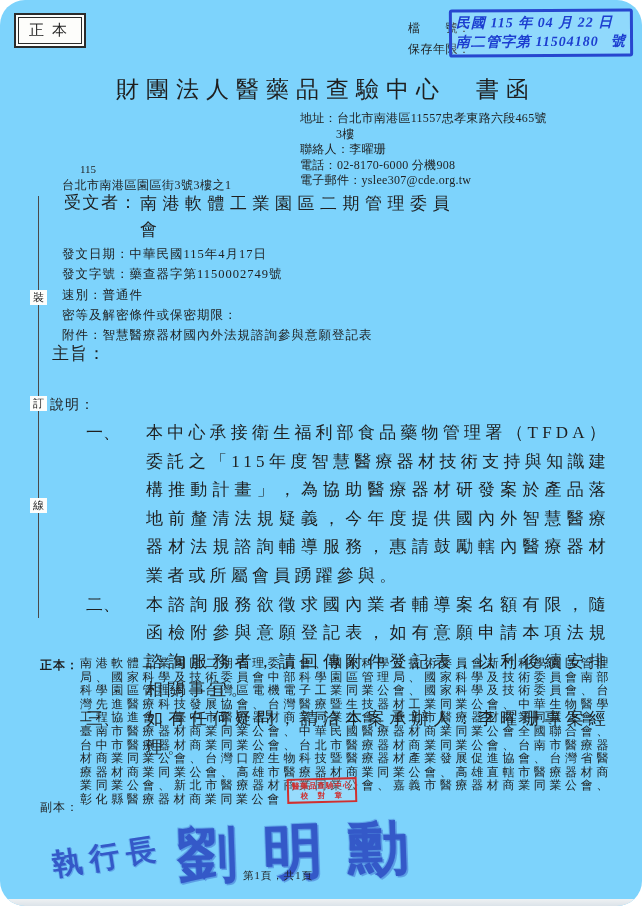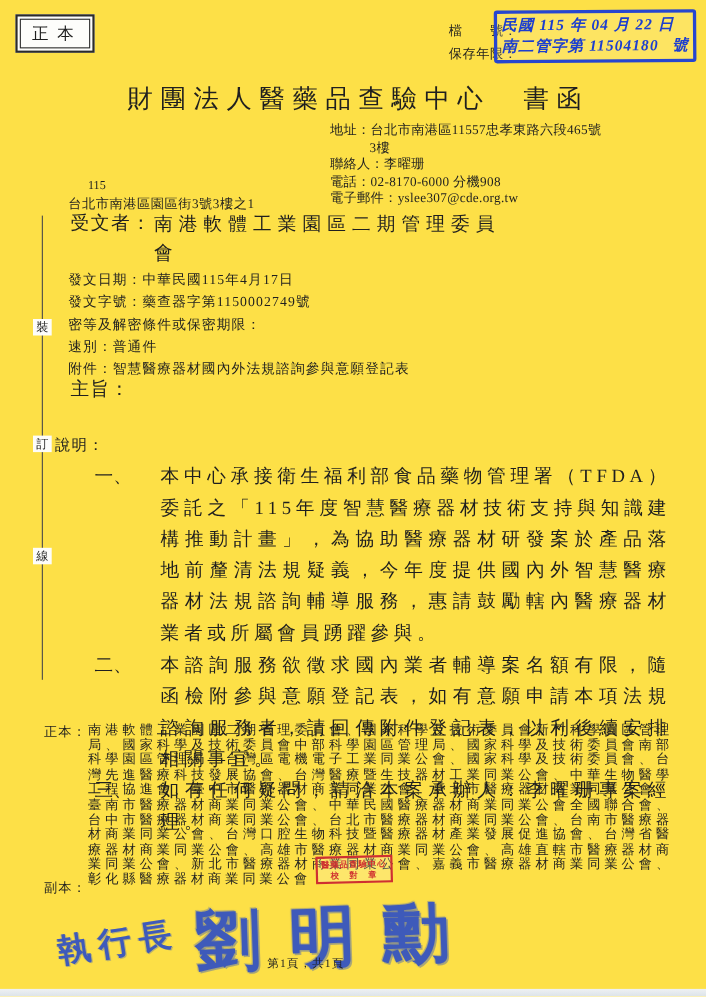--- a/index.html
+++ b/index.html
@@ -1,21 +1,22 @@
 <!DOCTYPE html>
 <html><head>
 <meta charset="utf-8">
 <style>
   * { margin:0; padding:0; box-sizing:border-box; }
   html,body { background:#ffffff; }
   .page {
     position:relative; width:642px; height:906px; overflow:hidden;
-    background:#fde047;
+    background:#7dd3fc;
     font-family:"Liberation Serif","DejaVu Serif",serif;
     color:#1f1f1f;
+    border-radius:25px;
   }
 
   
   .copy-box { position:absolute; left:14px; top:13px; border:2px solid #2b2b2b; padding:2px; background:#fdfdfb; }
   .copy-box-inner { border:1px solid #2b2b2b; padding:3px 6px 3px 10px; font-size:15px; letter-spacing:8px; }
 
   
   .file-labels { position:absolute; left:408px; top:18px; font-size:12px; line-height:20.5px; letter-spacing:0.5px; }
   .date-stamp {
     position:absolute; left:449px; top:9px; width:184px; height:48px;
@@ -32,33 +33,33 @@
   .contact .indent { padding-left:36px; }
 
   .recv-zip  { position:absolute; left:62px; top:163px; font-size:11px;margin-left:18px; }
   .recv-addr { position:absolute; left:62px; top:177px; font-size:12px; letter-spacing:0.5px; }
   .recipient { position:absolute; left:64px; top:191px; display:flex; font-size:17px; }
   .recipient .label { width:76px; flex:none; letter-spacing:1.5px; }
   .recipient .name  { width:324px; letter-spacing:5.5px; line-height:26px; }
 
   .meta { position:absolute; left:62px; top:244px; font-size:12.5px; line-height:20.3px; letter-spacing:1px; }
 
-  .subject { position:absolute; left:64px; top:342px; display:flex; font-size:17px; }
+  .subject { position:absolute; left:52px; top:342px; display:flex; font-size:17px; }
   .subject .label { width:58px; flex:none; letter-spacing:1px; }
   .subject .text  { width:494px; letter-spacing:3.5px; line-height:27px; }
 
   .explain-label { position:absolute; left:50px; top:396px; font-size:14px; letter-spacing:1px; }
 
   .items { position:absolute; left:86px; top:419px; width:524px; }
   .item { display:flex; font-size:17px; line-height:28.6px; }
   .item .no  { width:36px; flex:none; }
   .item .txt { flex:1; letter-spacing:4.2px; text-align:justify;margin-left:24px; }
 
   .dist { position:absolute; left:40px; top:657px; display:flex; font-size:12px; }
-  .dist .label { width:40px; flex:none; letter-spacing:1px; }
+  .dist .label { width:40px; flex:none; letter-spacing:1px;font-weight:bold; }
   .dist .list  { width:532px; letter-spacing:3.6px; line-height:13.6px; text-align:justify; }
 
   .copy-dist { position:absolute; left:40px; top:799px; font-size:12px; letter-spacing:1px; }
 
   .verify-stamp {
     position:absolute; left:287px; top:778px; border:2px solid #cf3030; color:#cf3030;
     padding:1px 3px; transform:rotate(-1.5deg); font-size:7.5px; line-height:9.5px;
     letter-spacing:1px; text-align:center; font-weight:bold; background:rgba(255,255,255,0.2);
   }
 
@@ -122,22 +123,22 @@
   <div class="recv-zip">115</div>
   <div class="recv-addr">台北市南港區園區街3號3樓之1</div>
   <div class="recipient">
     <span class="label">受文者：</span>
     <span class="name">南港軟體工業園區二期管理委員會</span>
   </div>
 
   <div class="meta">
     <div>發文日期：中華民國115年4月17日</div>
     <div>發文字號：藥查器字第1150002749號</div>
+    <div>速別：普通件</div>
     <div>密等及解密條件或保密期限：</div>
-    <div>速別：普通件</div>
     <div>附件：智慧醫療器材國內外法規諮詢參與意願登記表</div>
   </div>
 
   <div class="subject">
     <span class="label">主旨：</span>
   </div>
 
   <div class="explain-label">說明：</div>
   <div class="items">
     <div class="item">

